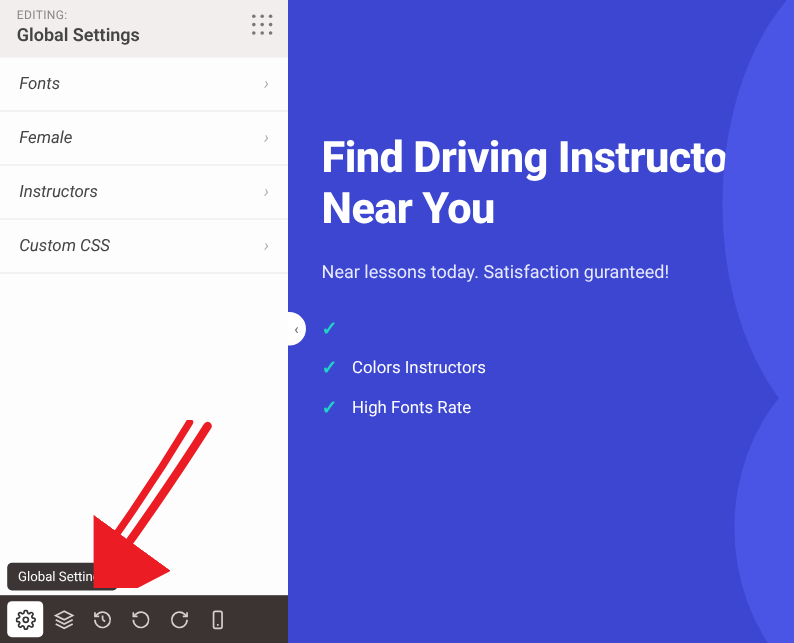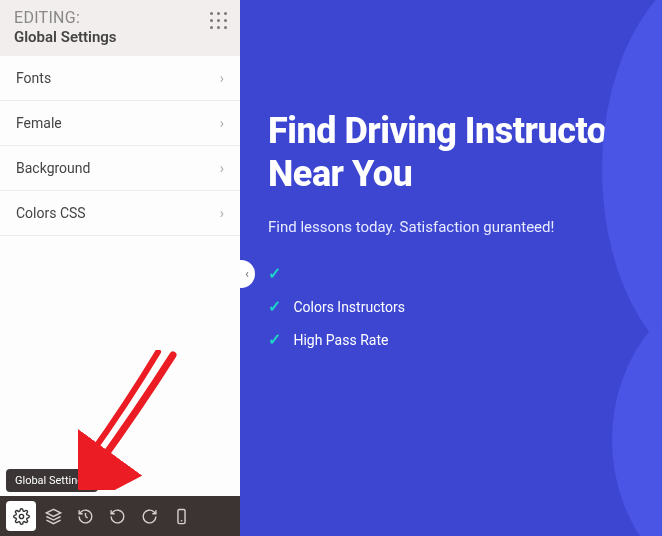--- a/index.html
+++ b/index.html
@@ -1,24 +1,24 @@
 <!DOCTYPE html>
 <html><head>
 <meta charset="utf-8">
 <style>
 * { margin: 0; padding: 0; box-sizing: border-box; }
 body { font-family: -apple-system, BlinkMacSystemFont, "Segoe UI", Roboto, sans-serif; width: 662px; height: 536px; overflow: hidden; position: relative; }
 .app { display: flex; width: 100%; height: 100%; }
 .sidebar { width: 240px; background: #fdfdfd; display: flex; flex-direction: column; position: relative; }
 .sidebar-header { background: #f2eeed; padding: 8px 14px 10px; position: relative; }
-.editing-label { font-size: 16px; color: #888; letter-spacing: 0.3px; }
+.editing-label { font-size: 10px; color: #888; letter-spacing: 0.3px; }
 .panel-title { font-size: 15px; font-weight: 600; color: #444; margin-top: 1px; }
 .drag-dots { position: absolute; right: 12px; top: 12px; display: grid; grid-template-columns: repeat(3,4px); grid-template-rows: repeat(3,4px); gap: 3px; }
 .drag-dots span { width: 3px; height: 3px; background: #777; border-radius: 50%; }
-.menu { flex: 0 0 auto; }
+.menu { flex: 0 0 auto; font-style: italic; }
 .menu-item { display: flex; justify-content: space-between; align-items: center; padding: 14px 16px; border-bottom: 1px solid #ececec; cursor: pointer; font-size: 14px; color: #444; }
 .chev { color: #aaa; font-size: 14px; }
 .spacer { flex: 1; }
 .tooltip { position: absolute; left: 6px; bottom: 44px; background: #3b3535; color: #fff; font-size: 11px; padding: 5px 9px; border-radius: 4px; }
 .bottombar { background: #3b3433; height: 40px; display: flex; align-items: center; padding: 0 6px; gap: 2px; }
 .bb-btn { width: 30px; height: 30px; display: flex; align-items: center; justify-content: center; border-radius: 4px; cursor: pointer; color: #d8d0cf; }
 .bb-btn.active { background: #fff; color: #333; }
 .bb-btn svg { width: 17px; height: 17px; }
 .preview { flex: 1; position: relative; background: #3c46d1; color: #fff; padding: 110px 0 0 28px; overflow: hidden; }
 .preview .headline { font-size: 36px; font-weight: 800; line-height: 1.2; margin-bottom: 22px; letter-spacing: -0.5px; }
@@ -54,25 +54,25 @@
     <div class="menu">
       <div class="menu-item">
         <span>Fonts</span>
         <span class="chev">›</span>
       </div>
       <div class="menu-item">
         <span>Female</span>
         <span class="chev">›</span>
       </div>
       <div class="menu-item">
-        <span>Background</span>
+        <span>Instructors</span>
         <span class="chev">›</span>
       </div>
       <div class="menu-item">
-        <span>Colors CSS</span>
+        <span>Custom CSS</span>
         <span class="chev">›</span>
       </div>
     </div>
     <div class="spacer"></div>
     <div class="tooltip">Global Settings</div>
     <div class="bottombar">
       <div class="bb-btn active">
         <svg viewBox="0 0 24 24" fill="none" stroke="currentColor" stroke-width="2">
             <circle cx="12" cy="12" r="3"></circle>
             <path d="M19.4 15a1.7 1.7 0 0 0 .3 1.8l.1.1a2 2 0 1 1-2.8 2.8l-.1-.1a1.7 1.7 0 0 0-1.8-.3 1.7 1.7 0 0 0-1 1.5V21a2 2 0 1 1-4 0v-.1a1.7 1.7 0 0 0-1.1-1.5 1.7 1.7 0 0 0-1.8.3l-.1.1a2 2 0 1 1-2.8-2.8l.1-.1a1.7 1.7 0 0 0 .3-1.8 1.7 1.7 0 0 0-1.5-1H3a2 2 0 1 1 0-4h.1a1.7 1.7 0 0 0 1.5-1.1 1.7 1.7 0 0 0-.3-1.8l-.1-.1a2 2 0 1 1 2.8-2.8l.1.1a1.7 1.7 0 0 0 1.8.3H9a1.7 1.7 0 0 0 1-1.5V3a2 2 0 1 1 4 0v.1a1.7 1.7 0 0 0 1 1.5 1.7 1.7 0 0 0 1.8-.3l.1-.1a2 2 0 1 1 2.8 2.8l-.1.1a1.7 1.7 0 0 0-.3 1.8V9c.3.6.9 1 1.5 1H21a2 2 0 1 1 0 4h-.1a1.7 1.7 0 0 0-1.5 1z"></path>
@@ -112,32 +112,32 @@
           </svg>
       </div>
     </div>
   </div>
 
   <div class="preview">
     <div class="blob1"></div>
     <div class="blob2"></div>
     <div class="collapse-handle">‹</div>
     <h1 class="headline">Find Driving Instructors Near You</h1>
-    <p class="sub">Find lessons today. Satisfaction guranteed!</p>
+    <p class="sub">Near lessons today. Satisfaction guranteed!</p>
     <ul class="features">
       <li>
           <span class="check">✓</span>
         </li>
       <li>
           <span class="check">✓</span>
           <span>Colors Instructors</span>
         </li>
       <li>
           <span class="check">✓</span>
-          <span>High Pass Rate</span>
+          <span>High Fonts Rate</span>
         </li>
     </ul>
   </div>
 </div>
 
 <svg class="arrow-annot" width="110" height="140" viewBox="0 0 110 140">
   <defs>
     <marker id="ah" markerWidth="12" markerHeight="12" refX="3" refY="6" orient="auto">
       <path d="M0,0 L0,12 L12,6 z" fill="#eb1c23"></path>
     </marker>

